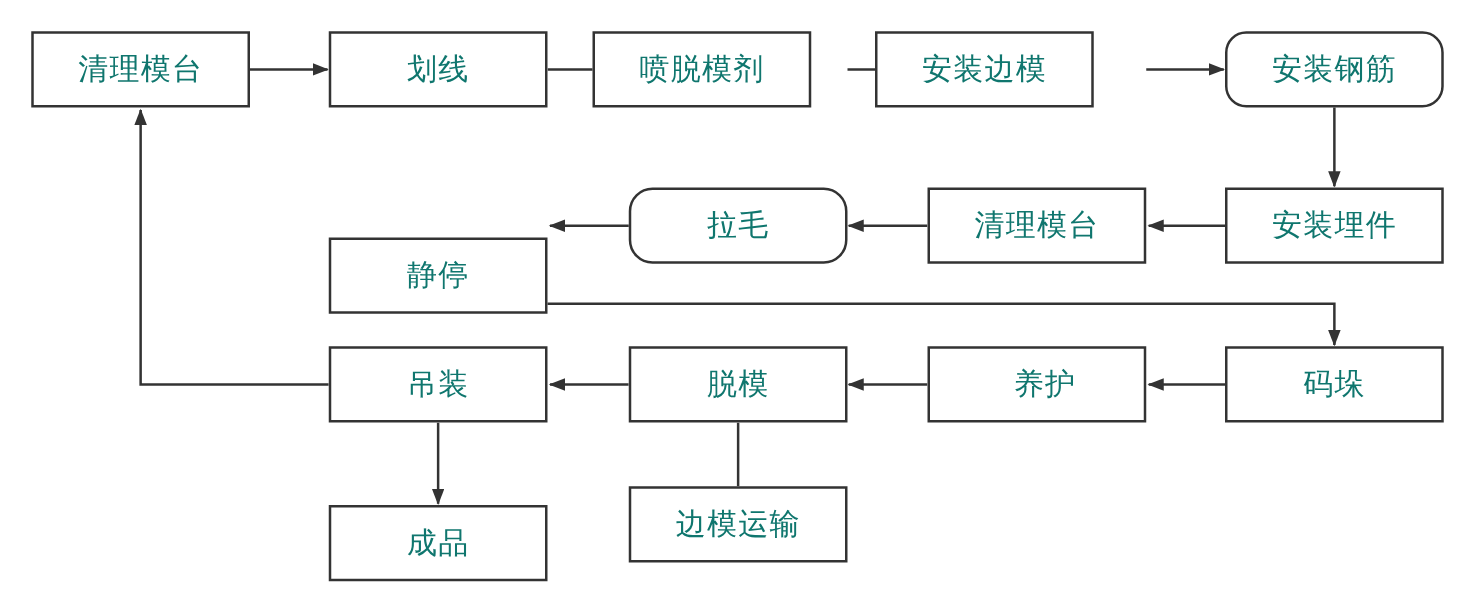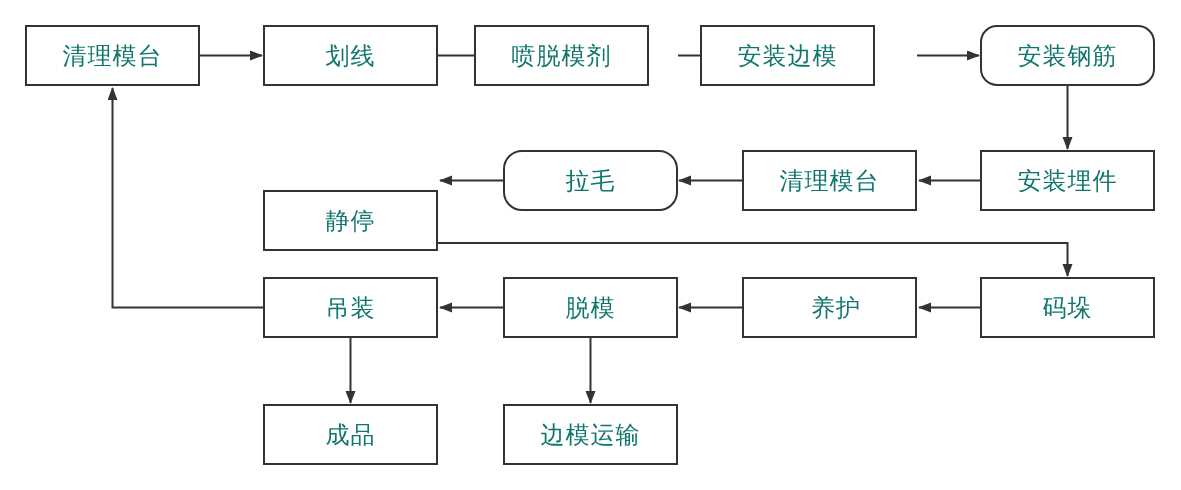--- a/index.html
+++ b/index.html
@@ -113,17 +113,17 @@
   <div class="node" style="left:503px; top:277px;">
     <span class="node-label">脱模</span>
   </div>
   <div class="node" style="left:263px; top:277px;">
     <span class="node-label">吊装</span>
   </div>
 
   <div class="node" style="left:263px; top:404px;">
     <span class="node-label">成品</span>
   </div>
-  <div class="node" style="left:503px; top:404px;">
+  <div class="node" style="left:503px; top:389px;">
     <span class="node-label">边模运输</span>
   </div>
 
 </div>
 
 </body></html>

